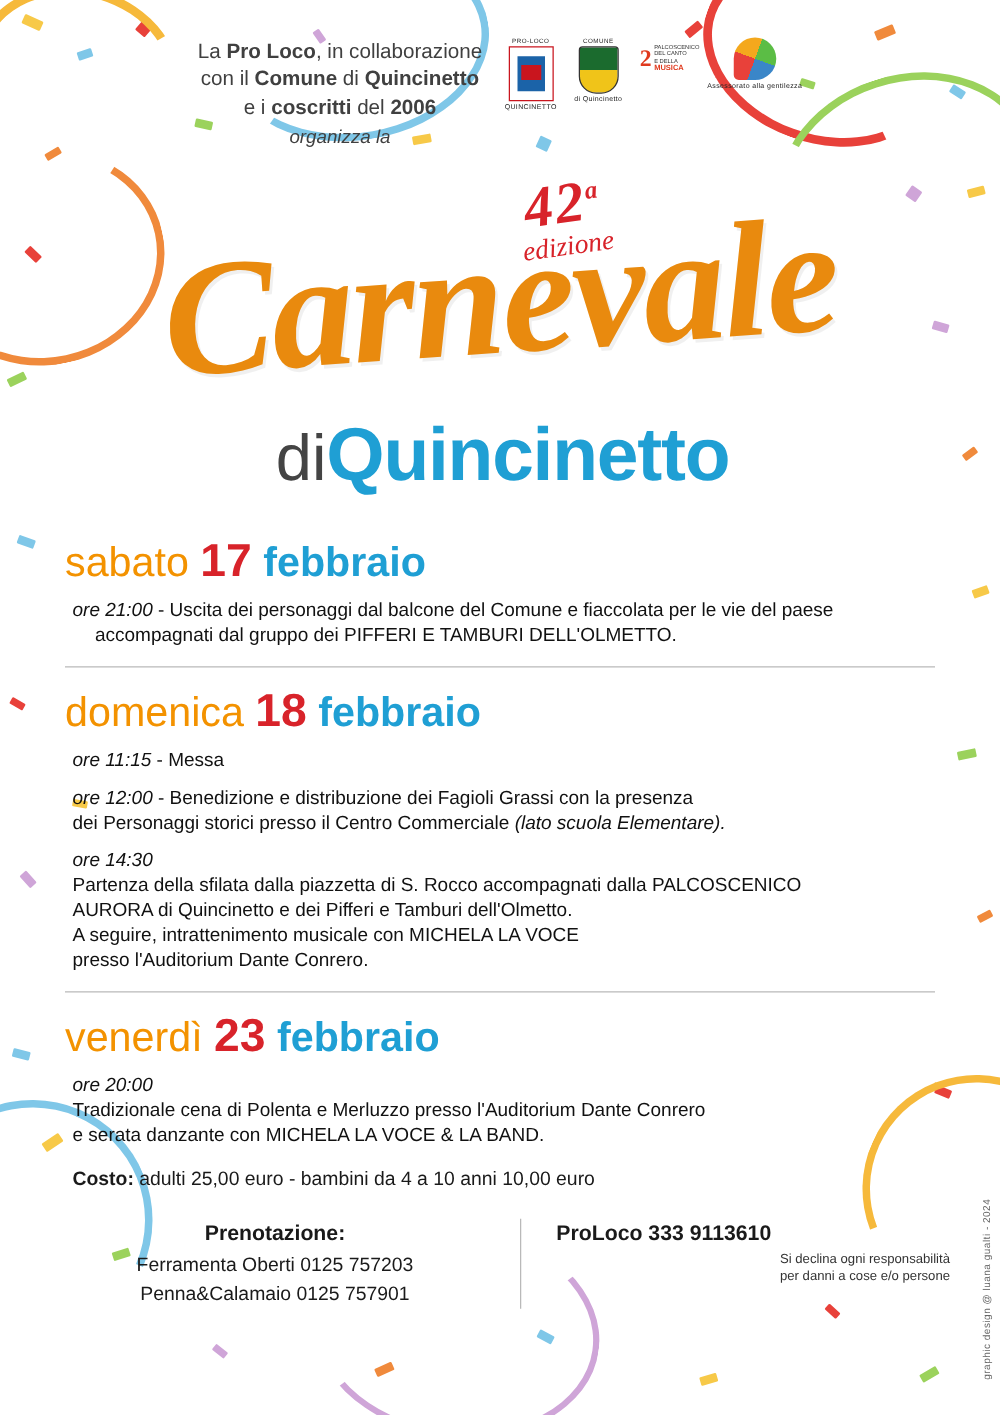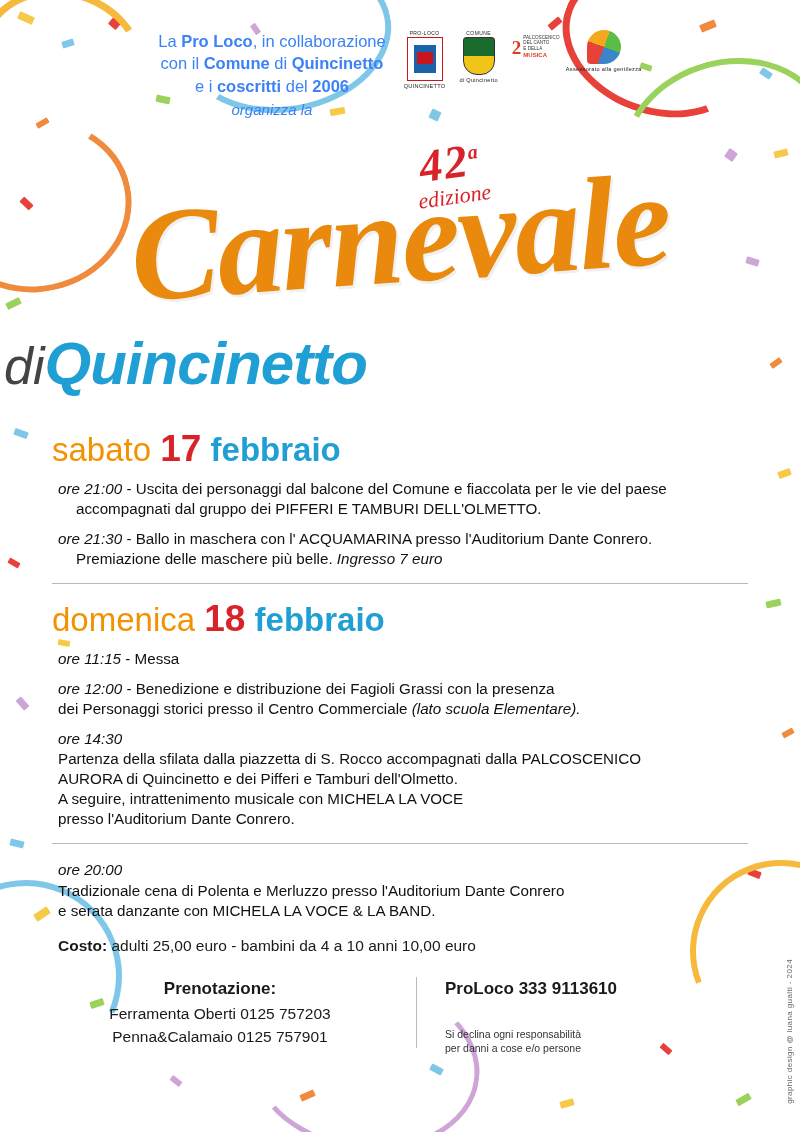--- a/index.html
+++ b/index.html
@@ -50,21 +50,21 @@
     display: flex;
     align-items: flex-start;
     justify-content: center;
     padding: 18px 40px 0 40px;
     gap: 18px;
   }
   .header-text {
     text-align: center;
     font-size: 16.5px;
     line-height: 1.35;
-    color: #3b82f6;
+    color: #404040;
     padding-top: 12px;
     font-family: "Liberation Sans", sans-serif;
   }
   .header-text .b { font-weight: bold; }
   .header-text .organizza {
     font-style: italic;
     font-size: 15px;
     display: block;
     margin-top: 3px;
   }
@@ -169,24 +169,23 @@
     font-weight: bold;
     font-size: 132px;
     letter-spacing: -2px;
     line-height: 1;
     transform: rotate(-4deg);
     text-shadow: 2px 3px 0 rgba(0,0,0,0.06);
   }
   .di-quincinetto {
     position: absolute;
     left: 4px; right: 0; top: 210px;
-    text-align: left;
+    text-align: center;
     font-size: 60px;
     line-height: 1;
-    font-style: italic;
   }
   .di-quincinetto .di {
     color: #444;
     font-weight: 300;
     font-size: 52px;
   }
   .di-quincinetto .qn {
     color: #1f9fd4;
     font-weight: bold;
     letter-spacing: -1px;
@@ -244,25 +243,24 @@
   .foot-left .head { font-weight: bold; font-size: 17px; margin-bottom: 2px; }
   .foot-right {
     flex: 1;
     padding-left: 28px;
     font-size: 15.5px;
     line-height: 1.45;
   }
   .foot-right .head { font-size: 16.5px; margin-bottom: 2px; }
   .foot-right .pl { font-weight: bold; font-size: 17px; }
   .disclaimer {
-    margin-top: 26px;
     font-size: 10.5px;
     line-height: 1.35;
     color: #333;
-    text-align: left;
+    text-align: right;
   }
   .credit {
     position: absolute;
     right: 6px;
     bottom: 28px;
     writing-mode: vertical-rl;
     transform: rotate(180deg);
     font-size: 8px;
     color: #666;
     letter-spacing: .4px;
@@ -385,24 +383,20 @@
       <div class="day-block">
         <div class="day-head">
           <span class="dow">sabato</span>
           <span class="num">17</span>
           <span class="month">febbraio</span>
         </div>
         <p class="ev">
           <span class="time">ore 21:00</span><span> - </span><span>Uscita dei personaggi dal balcone del Comune e fiaccolata per le vie del paese</span><br>
           <span class="indent">accompagnati dal gruppo dei </span><b>PIFFERI E TAMBURI DELL'OLMETTO.</b>
         </p>
-        <p class="ev">
-          <span class="time">ore 21:30</span><span> - </span><span>Ballo in maschera con l' </span><b>ACQUAMARINA</b><span> presso l'Auditorium Dante Conrero.</span><br>
-          <span class="indent">Premiazione delle maschere più belle. </span><i>Ingresso 7 euro</i>
-        </p>
       </div>
 
       <hr class="sep">
 
       <div class="day-block">
         <div class="day-head">
           <span class="dow">domenica</span>
           <span class="num">18</span>
           <span class="month">febbraio</span>
         </div>
@@ -418,20 +412,25 @@
           <span>Partenza della sfilata dalla piazzetta di S. Rocco accompagnati dalla </span><b>PALCOSCENICO</b><br>
           <b>AURORA</b><span> di Quincinetto e dei </span><b>Pifferi e Tamburi dell'Olmetto</b><span>.</span><br>
           <span>A seguire, intrattenimento musicale con </span><b>MICHELA LA VOCE</b><br>
           <span>presso l'Auditorium Dante Conrero.</span>
         </p>
       </div>
 
       <hr class="sep">
 
       <div class="day-block">
+        <div class="day-head">
+          <span class="dow">venerdì</span>
+          <span class="num">23</span>
+          <span class="month">febbraio</span>
+        </div>
         <p class="ev">
           <span class="time">ore 20:00</span><br>
           <span>Tradizionale cena di </span><b>Polenta e Merluzzo</b><span> presso l'Auditorium Dante Conrero</span><br>
           <span>e serata danzante con </span><b>MICHELA LA VOCE &amp; LA BAND.</b>
         </p>
         <p class="cost">
           <b>Costo:</b><span> adulti 25,00 euro - bambini da 4 a 10 anni 10,00 euro</span>
         </p>
       </div>
     </div>

